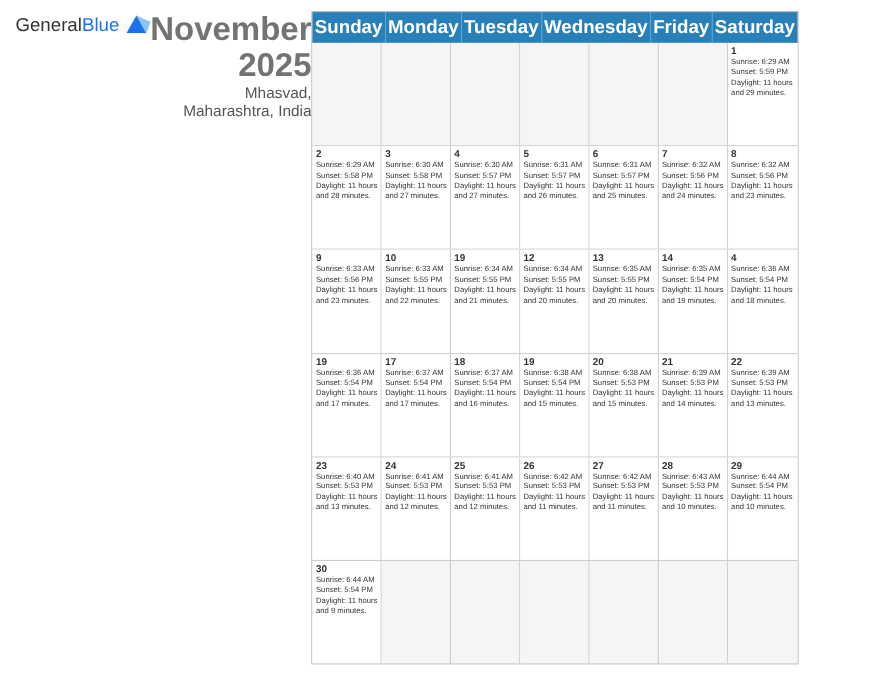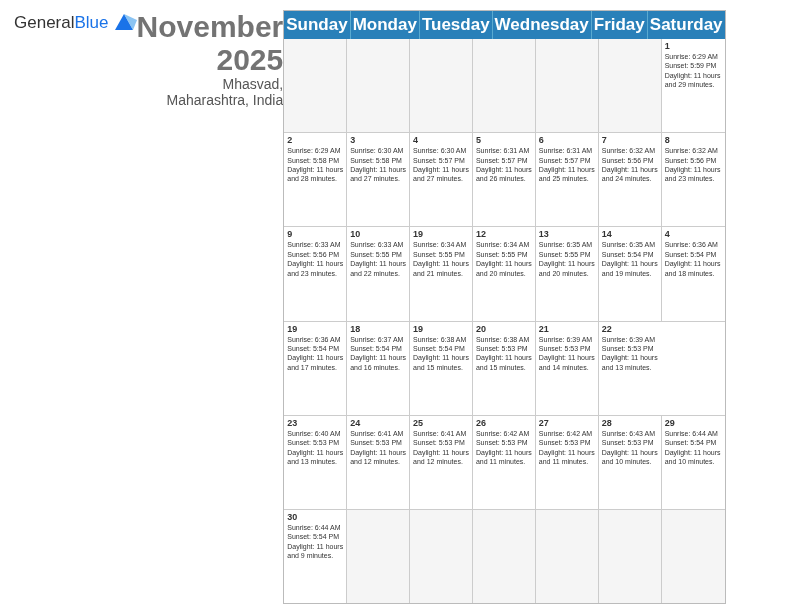--- a/index.html
+++ b/index.html
@@ -247,20 +247,27 @@
         </div>
         <div class="cal-row">
           <div class="cal-cell">
             <span class="day-num">19</span>
             <div class="cell-text" style="white-space: pre-line;">Sunrise: 6:36 AM
 Sunset: 5:54 PM
 Daylight: 11 hours
 and 17 minutes.</div>
           </div>
           <div class="cal-cell">
+            <span class="day-num">17</span>
+            <div class="cell-text" style="white-space: pre-line;">Sunrise: 6:37 AM
+Sunset: 5:54 PM
+Daylight: 11 hours
+and 17 minutes.</div>
+          </div>
+          <div class="cal-cell">
             <span class="day-num">18</span>
             <div class="cell-text" style="white-space: pre-line;">Sunrise: 6:37 AM
 Sunset: 5:54 PM
 Daylight: 11 hours
 and 16 minutes.</div>
           </div>
           <div class="cal-cell">
             <span class="day-num">19</span>
             <div class="cell-text" style="white-space: pre-line;">Sunrise: 6:38 AM
 Sunset: 5:54 PM

